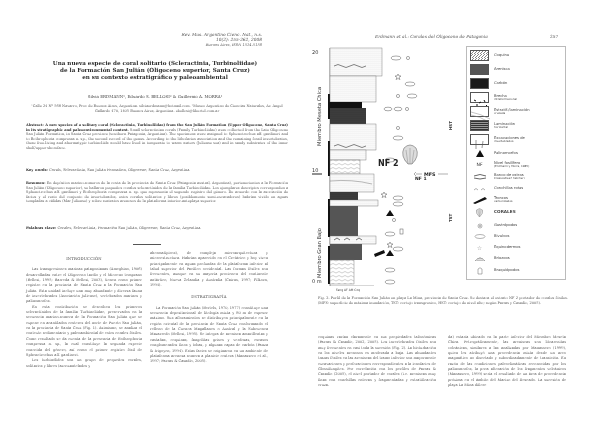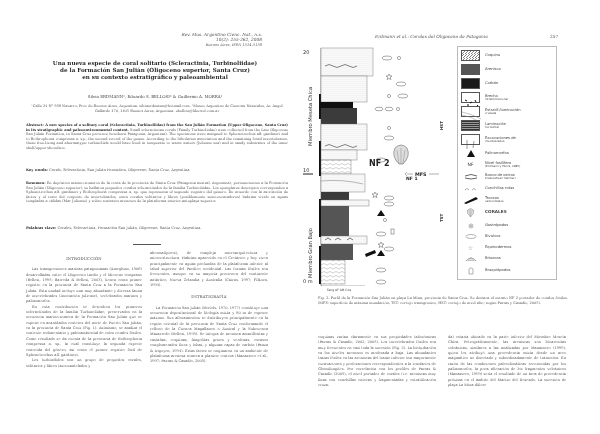--- a/index.html
+++ b/index.html
@@ -21,21 +21,21 @@
   .rule { position: absolute; left: 133px; top: 244px; width: 28px; border-top: 0.7px solid #555; }
   .col { position: absolute; font-size: 3.55px; line-height: 5.35px; text-align: justify; color: #555; }
   .col p { text-indent: 6px; }
   .col .section-head { text-align: center; text-indent: 0; font-size: 3.8px; letter-spacing: 0.2px; margin: 0 0 6px 0; color: #444; }
   .col-l1 { left: 26px; width: 116px; top: 256px; }
   .col-l2 { left: 150px; width: 118px; top: 251px; }
   .col-r1 { left: 18px; width: 118px; top: 335px; }
   .col-r2 { left: 148px; width: 118px; top: 335px; }
   .running-head { position: absolute; left: 75px; top: 34px; font-style: italic; font-size: 4.3px; color: #555; }
   .page-number { position: absolute; left: 250px; top: 34px; font-size: 4.3px; color: #555; }
-  .figure { position: absolute; left: 3px; top: 46px; width: 260px; height: 240px; font-family: "DejaVu Sans", sans-serif; }
+  .figure { position: absolute; left: 12px; top: 46px; width: 260px; height: 240px; font-family: "DejaVu Sans", sans-serif; }
   .legend { position: absolute; left: 154px; top: 0; width: 100px; height: 234px; border: 0.6px solid #bbb; }
   .legend-item { position: absolute; left: 3px; display: flex; align-items: center; }
   .legend-swatch { width: 19px; height: 11px; border: 0.5px solid #555; margin-right: 5px; flex-shrink: 0; }
   .legend-sym { width: 19px; height: 9px; margin-right: 5px; display: flex; align-items: center; justify-content: center; font-size: 6px; color: #333; flex-shrink: 0; }
   .legend-label { font-size: 3.7px; line-height: 4.2px; color: #444; }
   .legend-label small { display: block; font-size: 2.8px; line-height: 3.2px; }
   .legend-label.bold { font-weight: bold; font-size: 4.2px; }
   .sw-coquina { background: repeating-linear-gradient(30deg, #fff 0 1px, #888 1px 1.5px), #eee; }
   .sw-arenisca { background: radial-gradient(#222 30%, #555 40%) 0 0/1.5px 1.5px; }
   .sw-carbon { background: #1a1a1a; }

